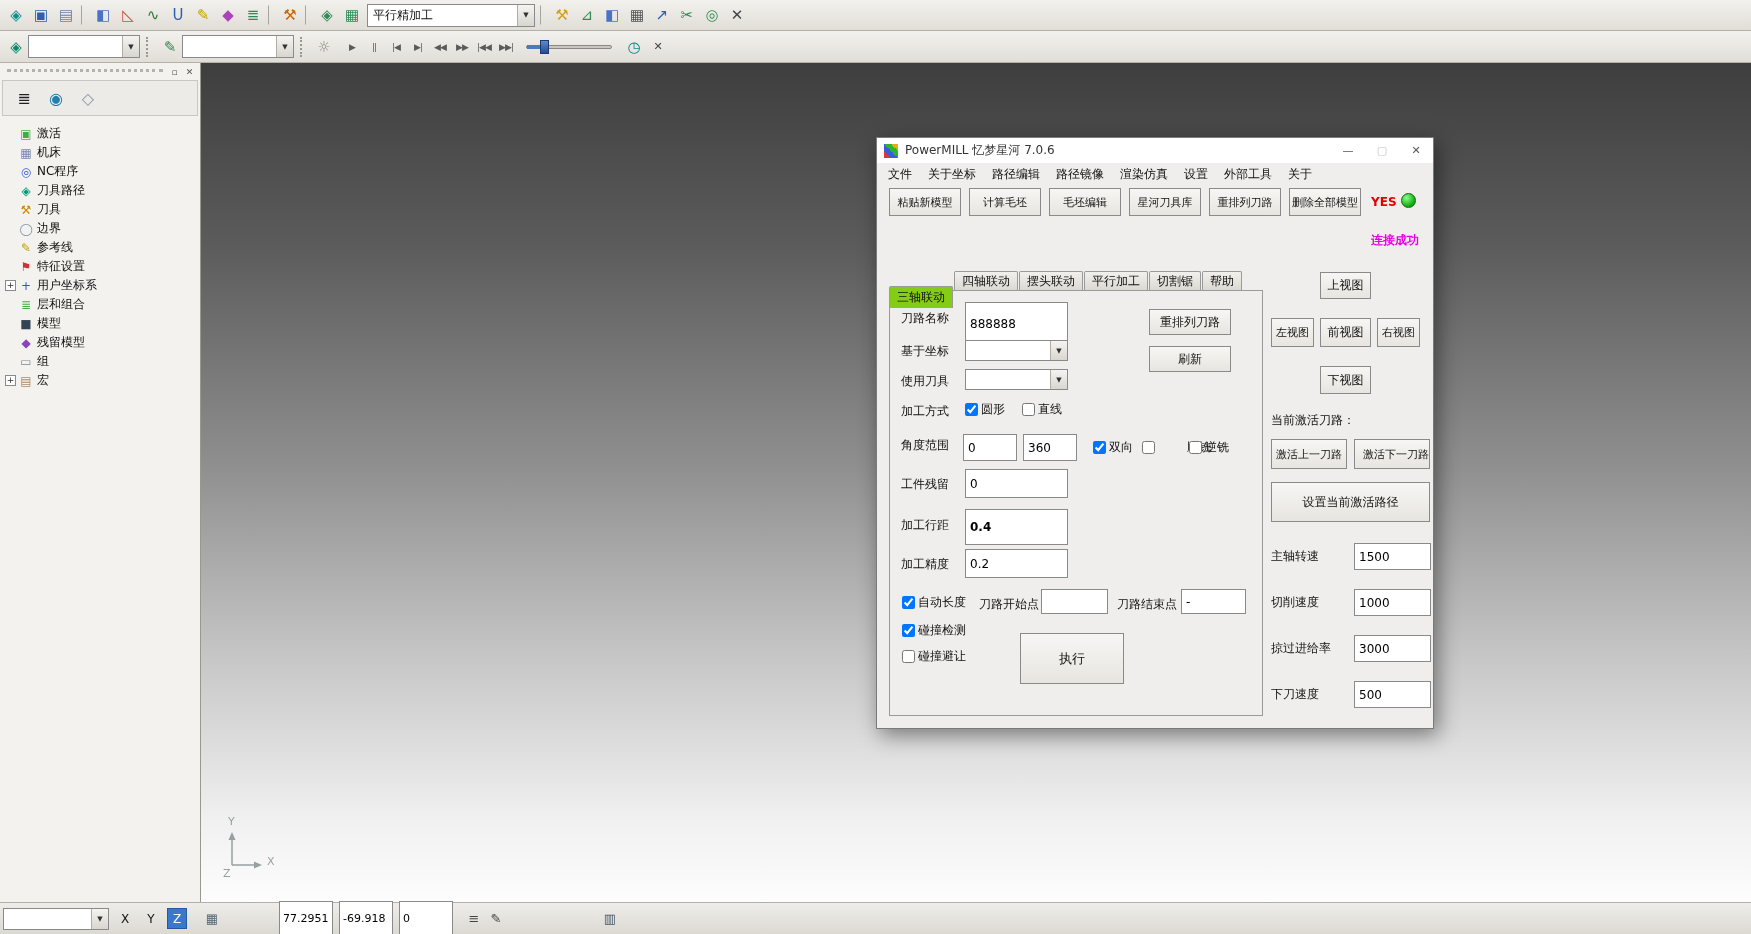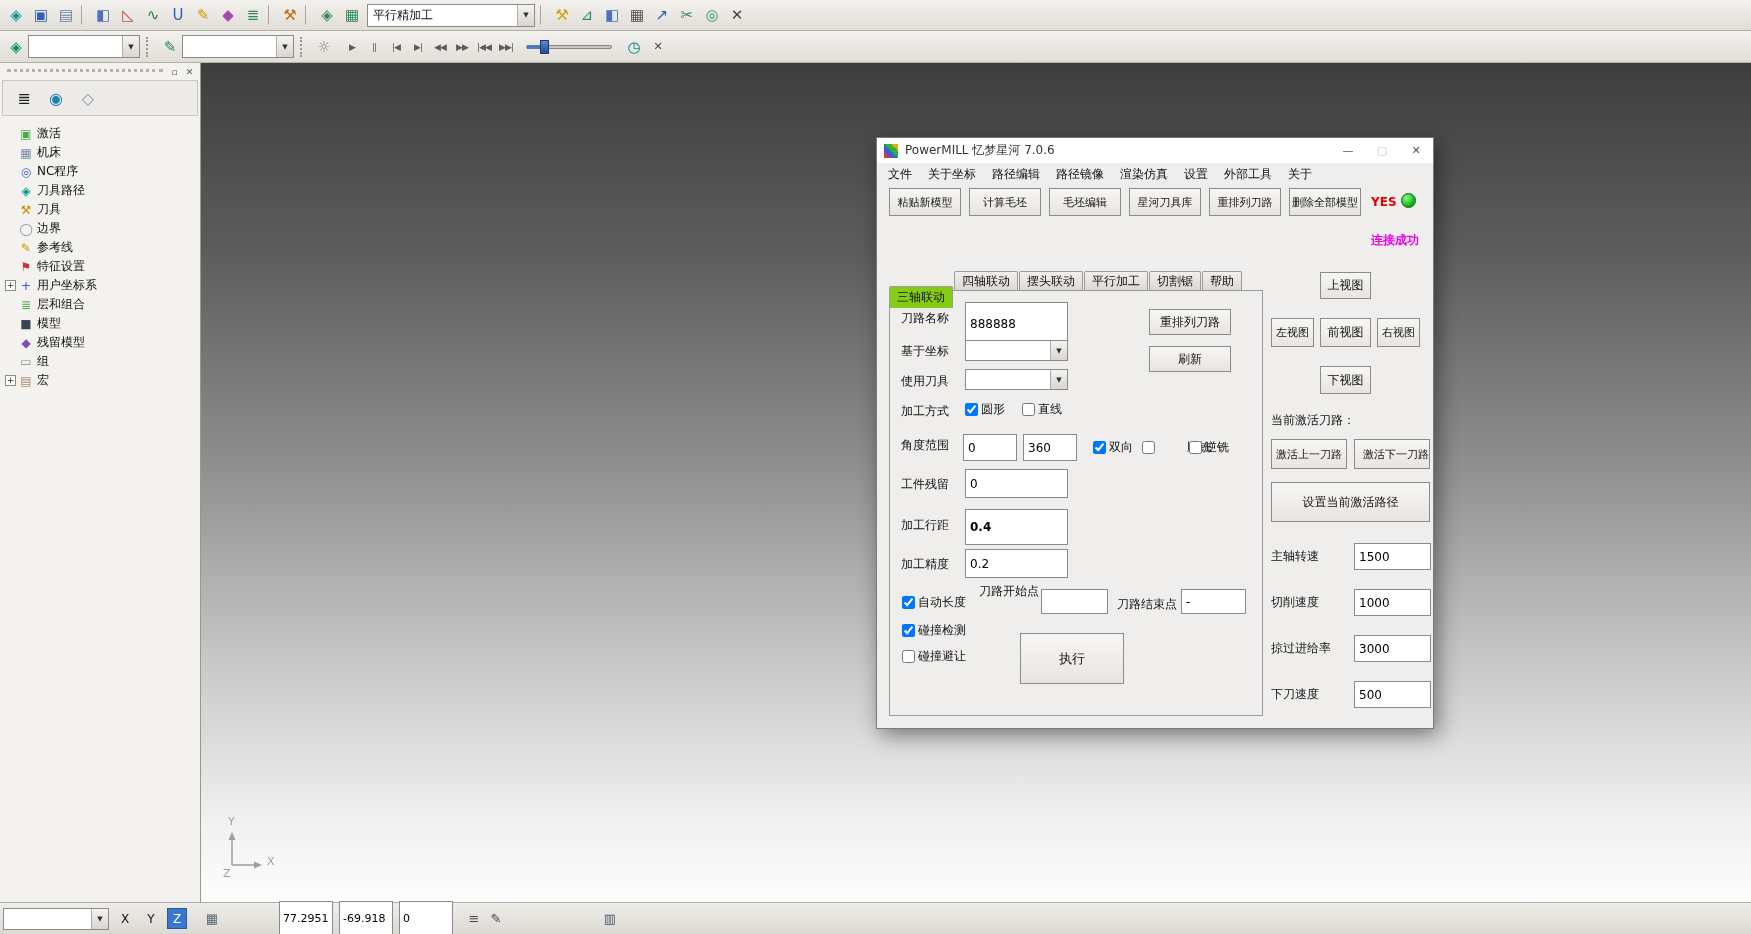--- a/index.html
+++ b/index.html
@@ -462,21 +462,21 @@
     <span class="plabel" style="left:11px;top:226px;" data-name="stepover-label">加工行距</span>
     <input class="pinput" style="left: 75px; top: 218px; width: 103px; height: 36px; font-weight: bold;" data-name="stepover-input" value="0.4">
 
     <span class="plabel" style="left:11px;top:265px;" data-name="tolerance-label">加工精度</span>
     <input class="pinput" style="left: 75px; top: 258px; width: 103px; height: 29px;" data-name="tolerance-input" value="0.2">
 
     <label class="cbx" style="left:12px;top:303px;" data-name="auto-length-checkbox">
       <input type="checkbox" data-name="auto-length-checkbox-input" checked="" style="">
       <span data-name="auto-length-checkbox-label">自动长度</span>
     </label>
-    <span class="plabel" style="left:89px;top:292px;text-align:center;" data-name="start-point-label">刀路开始点</span>
+    <span class="plabel" style="left:89px;top:305px;text-align:center;" data-name="start-point-label">刀路开始点</span>
     <input class="pinput" style="left: 151px; top: 298px; width: 67px; height: 25px;" data-name="start-point-input" value="">
     <span class="plabel" style="left:227px;top:305px;" data-name="end-point-label">刀路结束点</span>
     <input class="pinput" style="left: 291px; top: 298px; width: 65px; height: 25px;" data-name="end-point-input" value="-">
 
     <label class="cbx" style="left:12px;top:331px;" data-name="collision-check-checkbox">
       <input type="checkbox" data-name="collision-check-checkbox-input" checked="" style="">
       <span data-name="collision-check-checkbox-label">碰撞检测</span>
     </label>
     <label class="cbx" style="left:12px;top:357px;" data-name="collision-avoid-checkbox">
       <input type="checkbox" data-name="collision-avoid-checkbox-input" style="">

